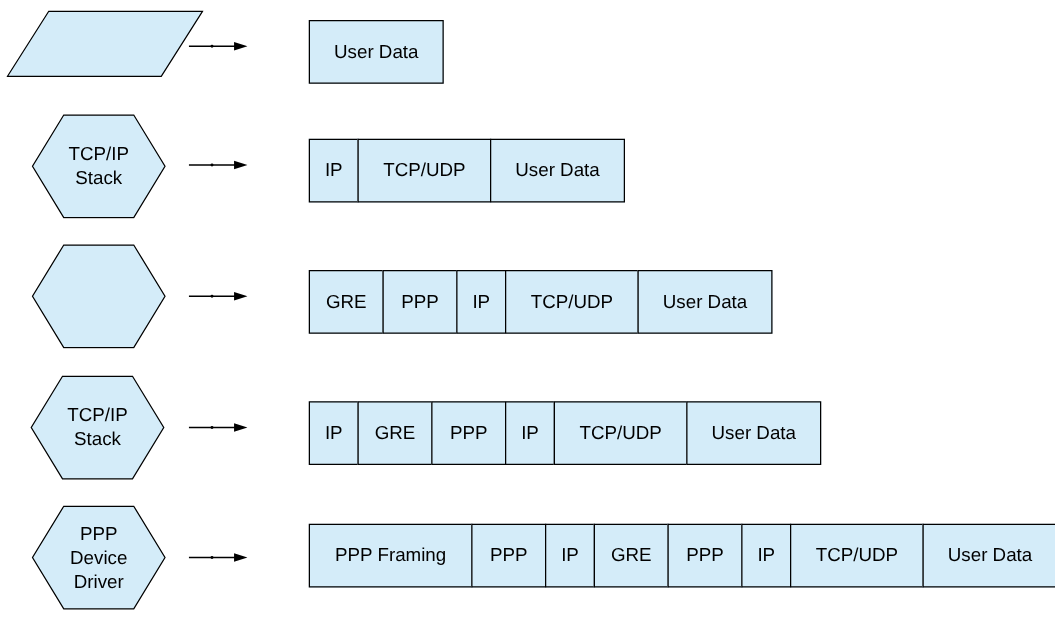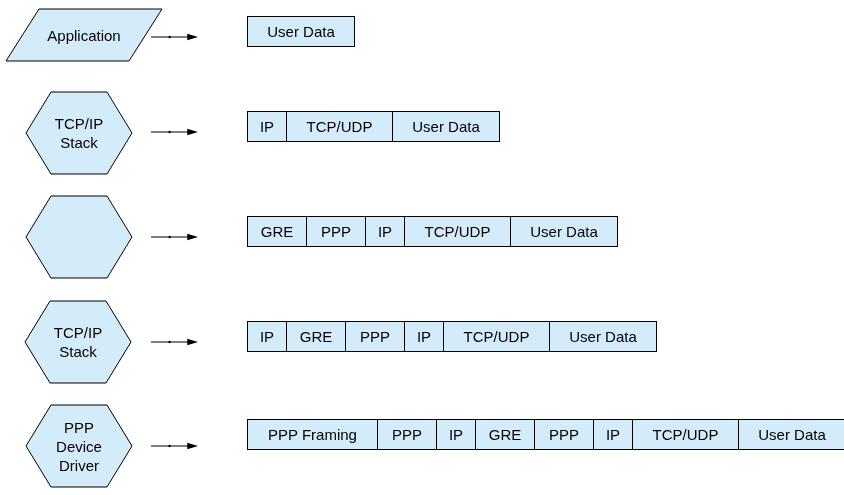--- a/index.html
+++ b/index.html
@@ -26,21 +26,21 @@
     text-align: center;
     font-size: 15px;
     line-height: 19px;
     white-space: pre-line;
     pointer-events: none;
   }
   .arrow-svg { position: absolute; }
   .cells {
     position: absolute;
     display: flex;
-    height: 31px;
+    height: 51px;
     padding-left: 45px;
   }
   .cell {
     box-sizing: border-box;
     border: 1px solid #000000;
     display: flex;
     align-items: center;
     justify-content: center;
     font-size: 15px;
     height: 100%;
@@ -48,21 +48,20 @@
   .cell + .cell { margin-left: -1px; align-items: center; }
 </style>
 </head>
 <body>
 
 <div id="canvas">
   <div class="row-layer">
     <svg class="stage-svg" viewBox="0 0 158 54" style="left: 5px; top: 8px; width: 158px; height: 54px;">
         <polygon points="34,1 157,1 124,53 1,53" fill="#d4ecf9" stroke="#000000" stroke-width="1"></polygon>
       </svg>
-    <div class="stage-label" style="left: 5px; top: 8px; width: 158px; height: 54px;">Application</div>
     <svg class="arrow-svg" viewBox="0 0 48 10" style="left: 151px; top: 32px; width: 47px; height: 10px;">
       <line x1="0" y1="5" x2="38" y2="5" stroke="#000000" stroke-width="1.2"></line>
       <circle cx="19" cy="5" r="1.2" fill="#000000"></circle>
       <polygon points="37,1.6 48,5 37,8.4" fill="#000000"></polygon>
     </svg>
     <div class="cells" style="left: 202px; top: 16px;">
         <div class="cell" style="width: 108px; background: rgb(212, 236, 249); border-color: rgb(0, 0, 0);">
           <span>User Data</span>
         </div>
       </div>

